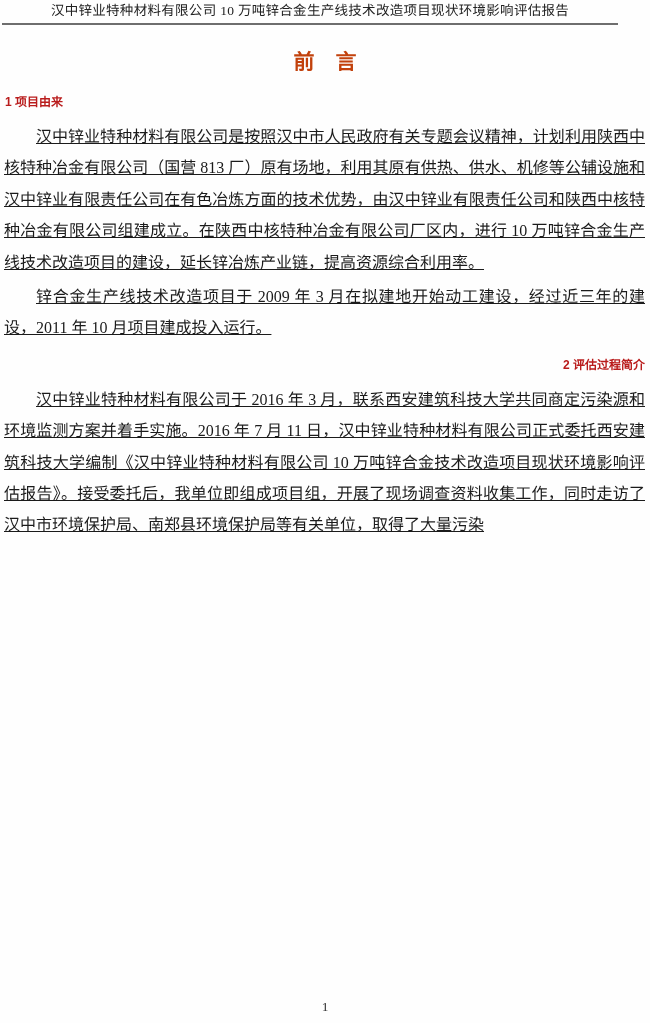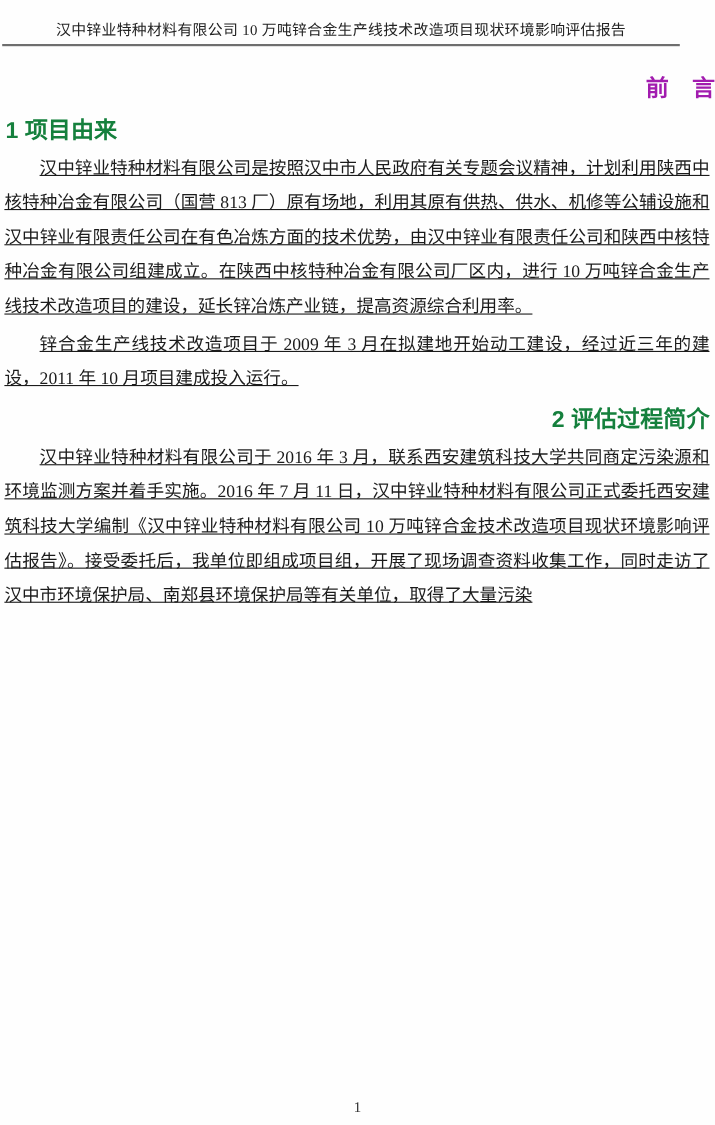--- a/index.html
+++ b/index.html
@@ -15,47 +15,47 @@
     background: #fefefe;
     color: #1b1b1b;
     font-family: "Liberation Serif", "DejaVu Serif", serif;
     overflow: hidden;
     box-sizing: border-box;
   }
   
   .running-head {
     width: 616px;
     margin-left: 2px;
-    padding-top: 20px;
+    padding-top: 3px;
     padding-bottom: 4px;
     border-bottom: 2px solid #6e6e6e;
     text-align: center;
     font-size: 13.5px;
     line-height: 16px;
     letter-spacing: 0.3px;
     color: #222222;
   }
   
   .doc-title {
     margin: 26px 0 0 0;
-    text-align: right;
-    font-family: Liberation Sans, sans-serif;
+    text-align: center;
+    font-family: Liberation Mono, monospace;
     font-weight: bold;
     font-size: 21px;
     line-height: 26px;
-    color: #a21caf;
+    color: #c2410c;
   }
   
   .section-heading {
     margin: 14px 5px 0 5px;
     font-family: "Liberation Sans", "DejaVu Sans", sans-serif;
     font-weight: bold;
-    font-size: 21px;
+    font-size: 12px;
     line-height: 22px;
-    color: #15803d;
+    color: #b91c1c;
   }
   .section-heading.second {
     margin-top: 10px;
     text-align: right;
   }
   
   p.body-para {
     margin: 3px 5px 0 4px;
     font-size: 16px;
     line-height: 31.4px;

